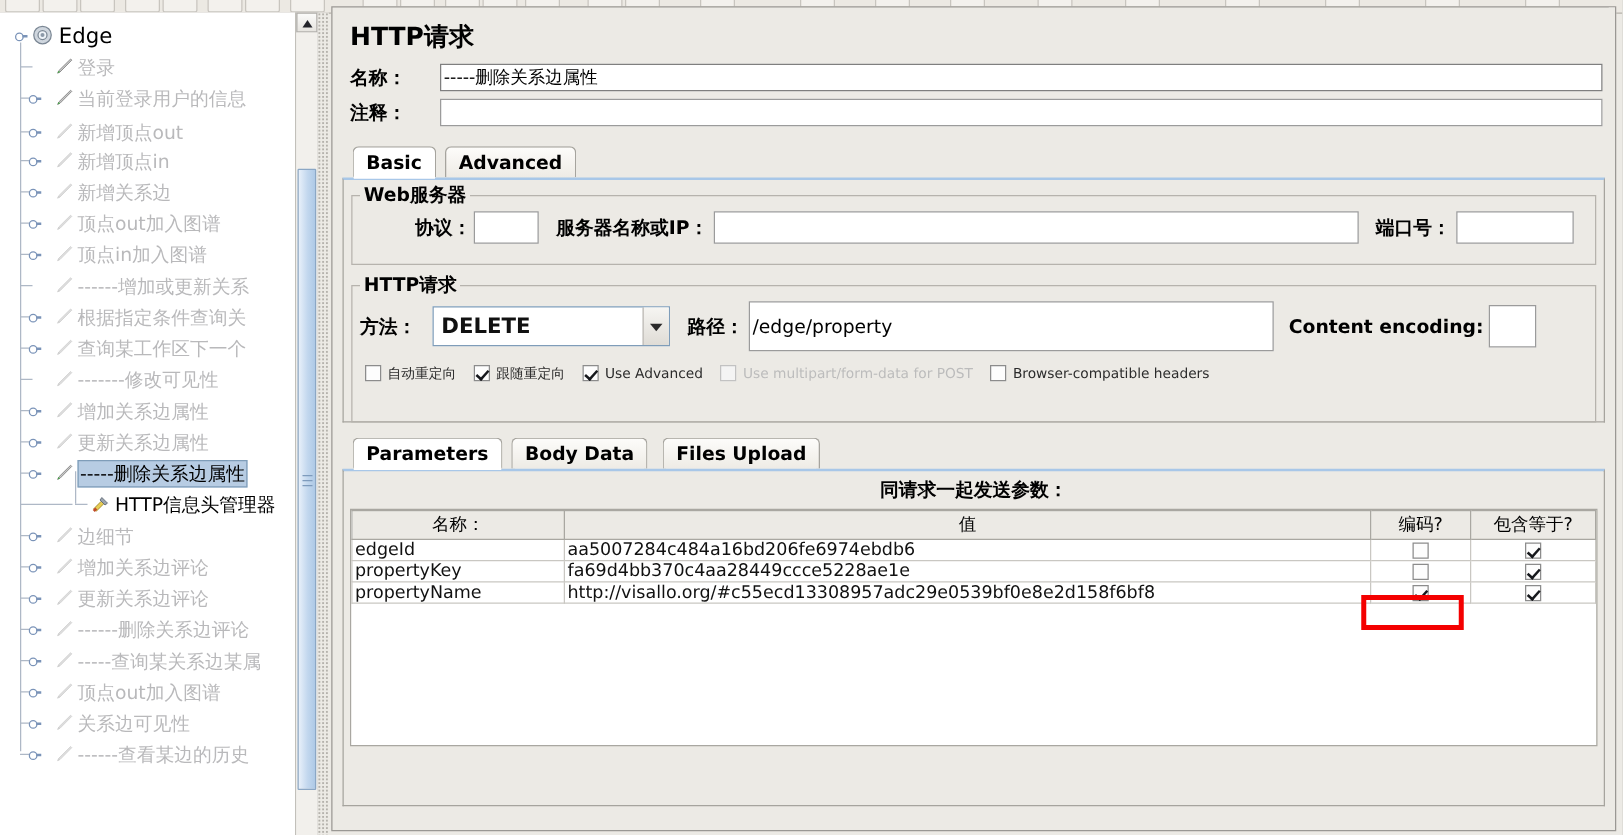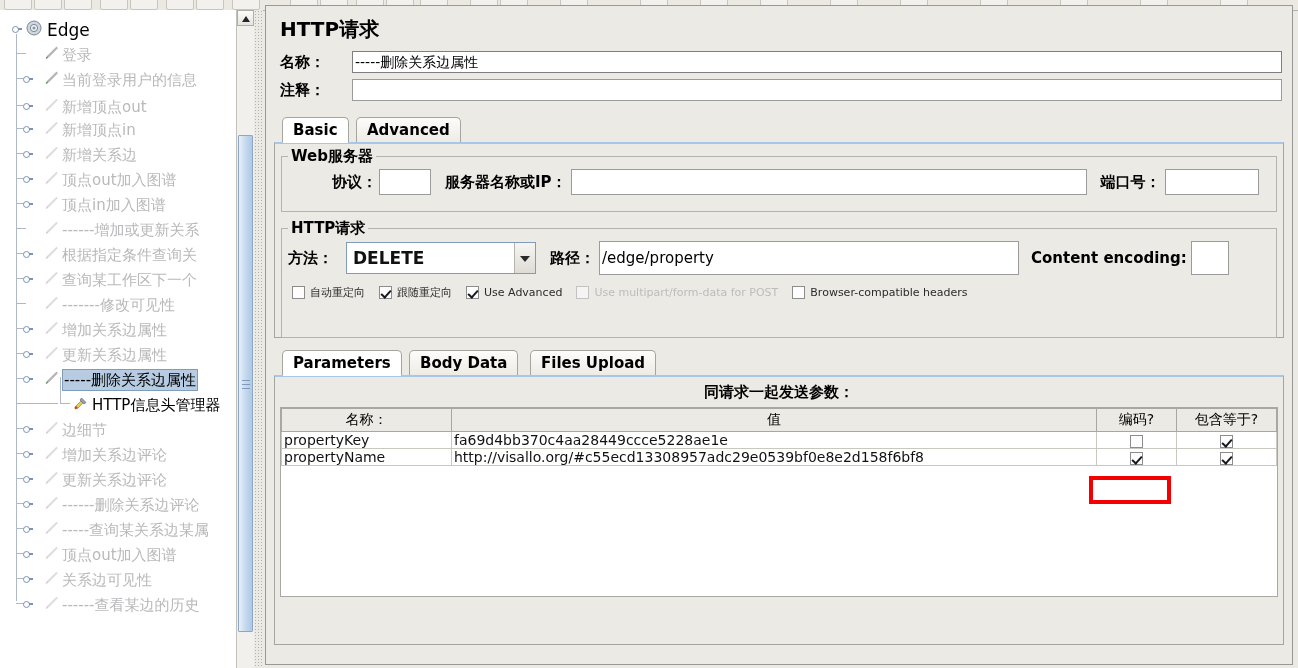--- a/index.html
+++ b/index.html
@@ -558,21 +558,21 @@
         <div class="group" style="height:100px; margin-top:16px;">
           <div class="gtitle">HTTP请求</div>
 
           <div style="display:flex; align-items:center; margin-top:12px;">
             <div class="form-label">方法：</div>
             <div class="combo" style="margin-left:13px;text-decoration:underline;">
               <span class="cval">DELETE</span>
               <span class="carrow"></span>
             </div>
             <div class="form-label" style="margin-left:14px;">路径：</div>
-            <input class="txt" style="width: 420px; height: 34px; margin-left: 4px; font-size: 15px;" type="text" value="/edge/property">
+            <input class="txt" style="width: 420px; height: 40px; margin-left: 4px; font-size: 15px;" type="text" value="/edge/property">
             <div class="form-label" style="margin-left:12px;">Content encoding:</div>
             <input class="txt" style="width: 38px; height: 34px; margin-left: 4px;" type="text" value="">
           </div>
 
           <div id="opts-row" style="display:flex; align-items:center; margin-top:10px; margin-left:4px;">
               <div class="cbrow">
                 <span class="cb"></span>
                 <span class="cblab">自动重定向</span>
               </div>
               <div class="cbrow">
@@ -614,20 +614,26 @@
             <thead>
               <tr>
                 <th>名称：</th>
                 <th>值</th>
                 <th>编码?</th>
                 <th>包含等于?</th>
               </tr>
             </thead>
             <tbody id="ptbody">
                 <tr>
+                  <td>edgeId</td>
+                  <td>aa5007284c484a16bd206fe6974ebdb6</td>
+                  <td class="ctr"><span class="cb"></span></td>
+                  <td class="ctr"><span class="cb on"></span></td>
+                </tr>
+                <tr>
                   <td>propertyKey</td>
                   <td>fa69d4bb370c4aa28449ccce5228ae1e</td>
                   <td class="ctr"><span class="cb"></span></td>
                   <td class="ctr"><span class="cb on"></span></td>
                 </tr>
                 <tr>
                   <td>propertyName</td>
                   <td>http://visallo.org/#c55ecd13308957adc29e0539bf0e8e2d158f6bf8</td>
                   <td class="ctr"><span class="cb on"></span></td>
                   <td class="ctr"><span class="cb on"></span></td>

